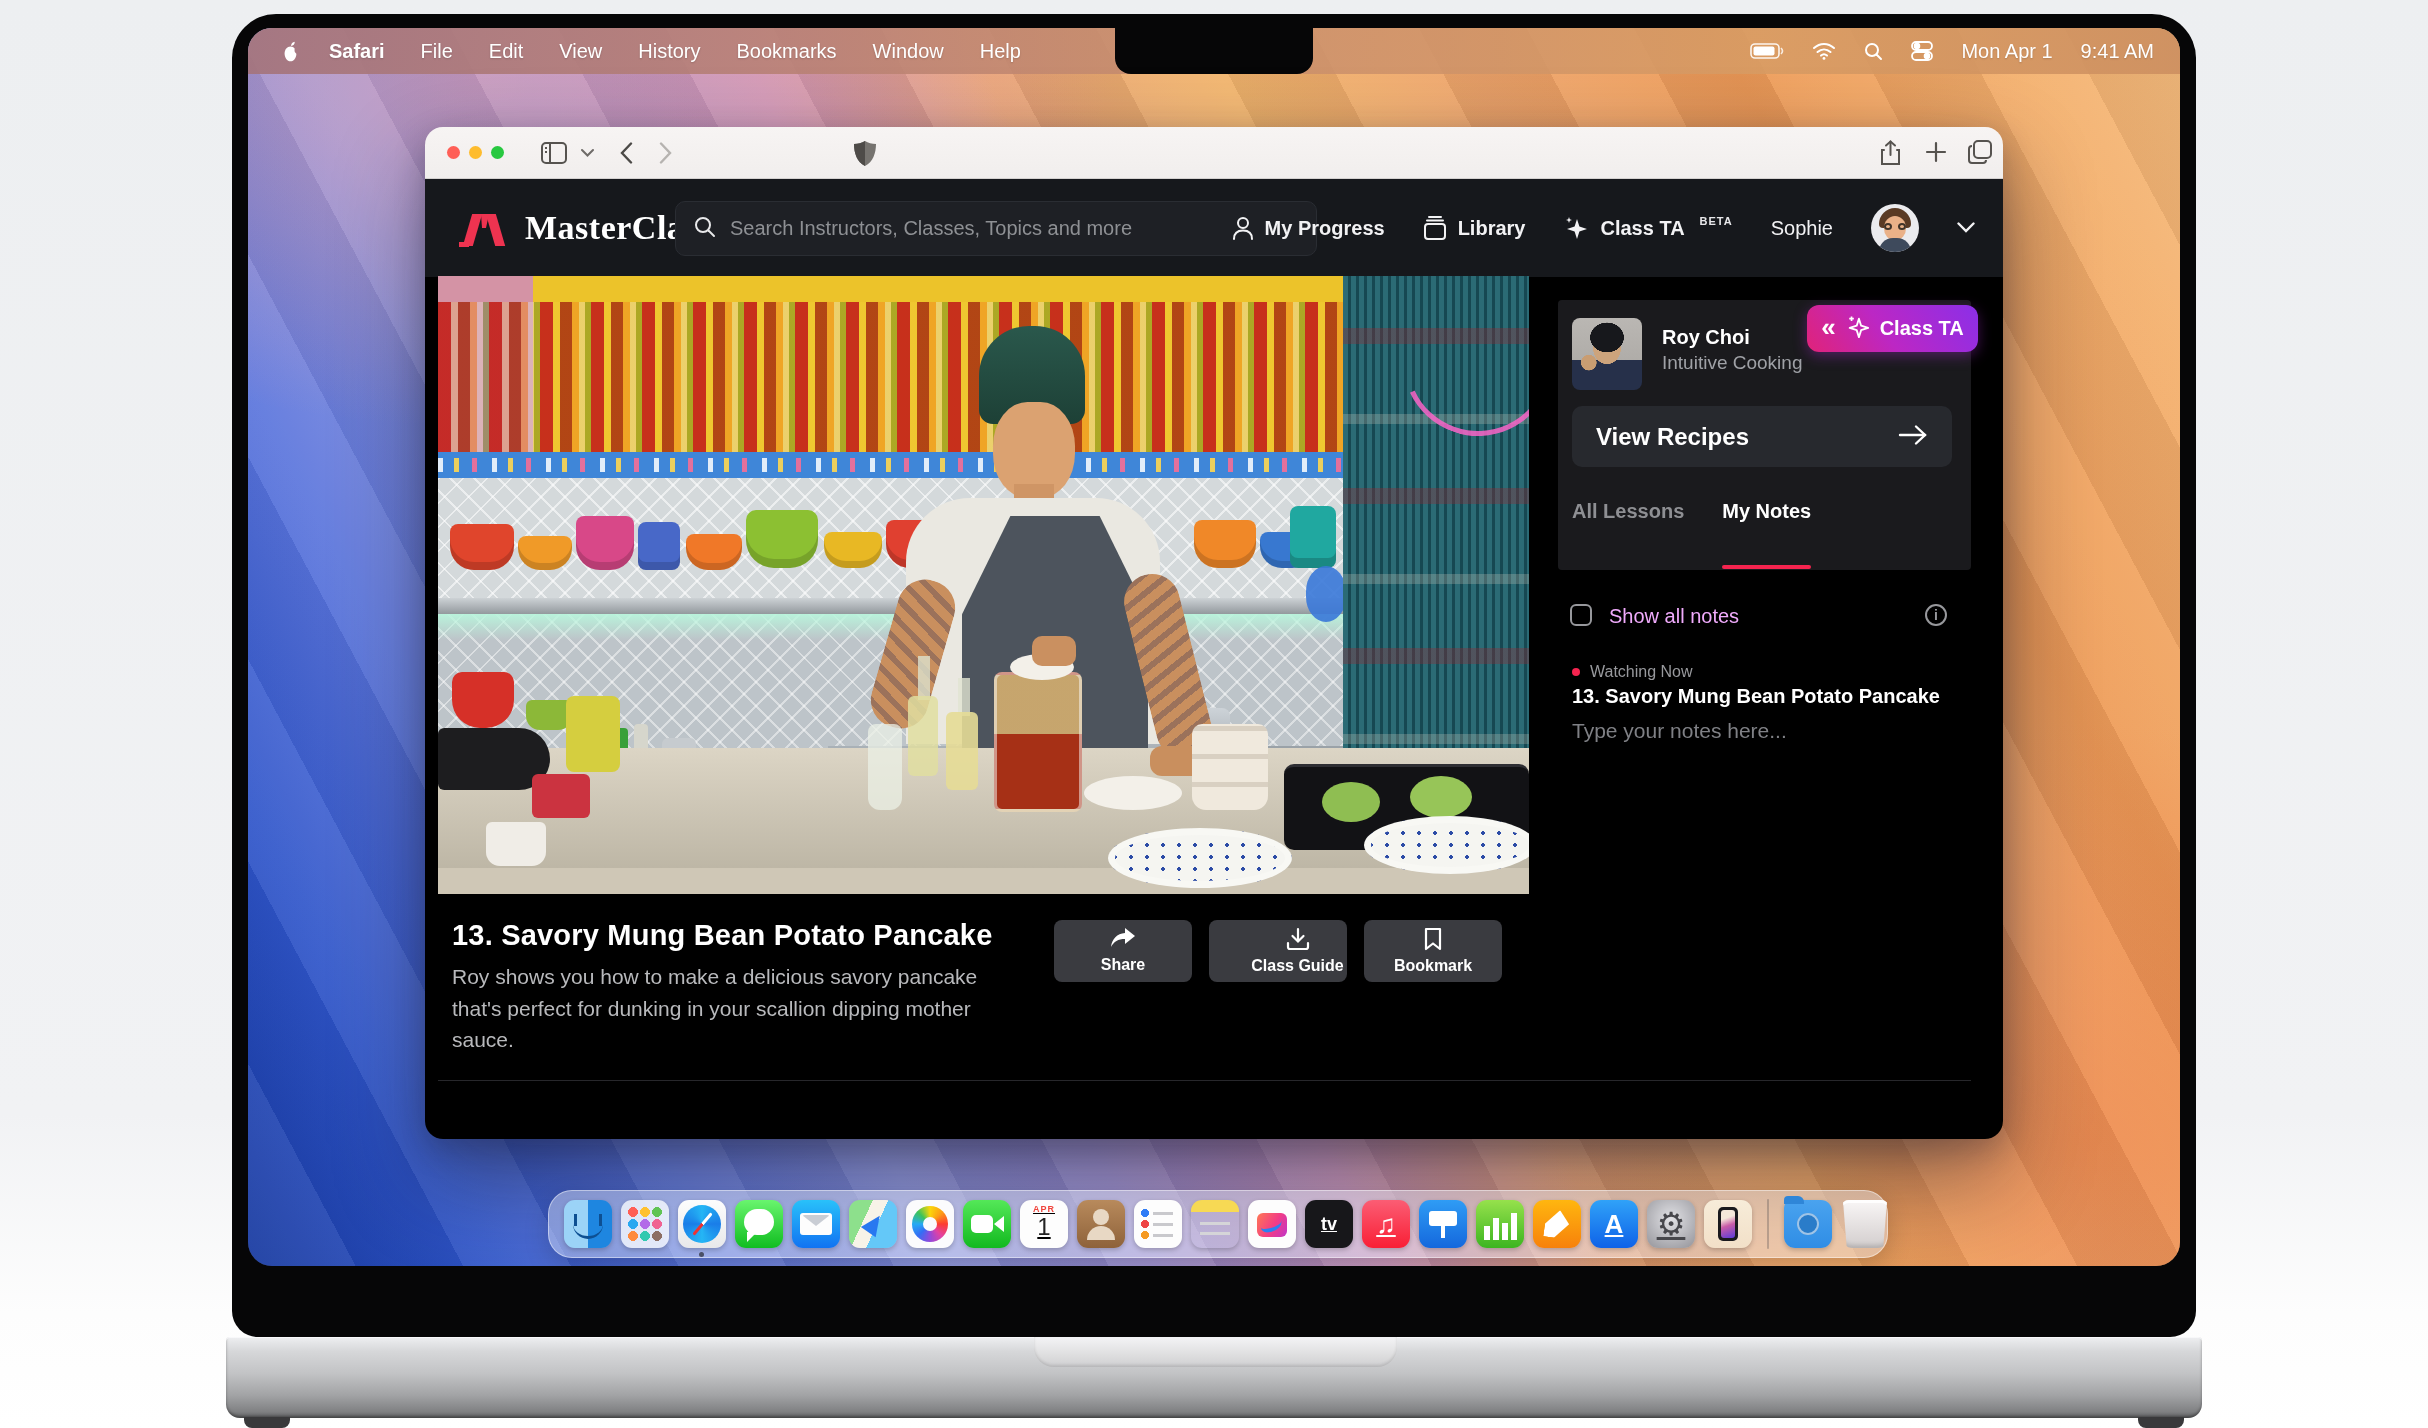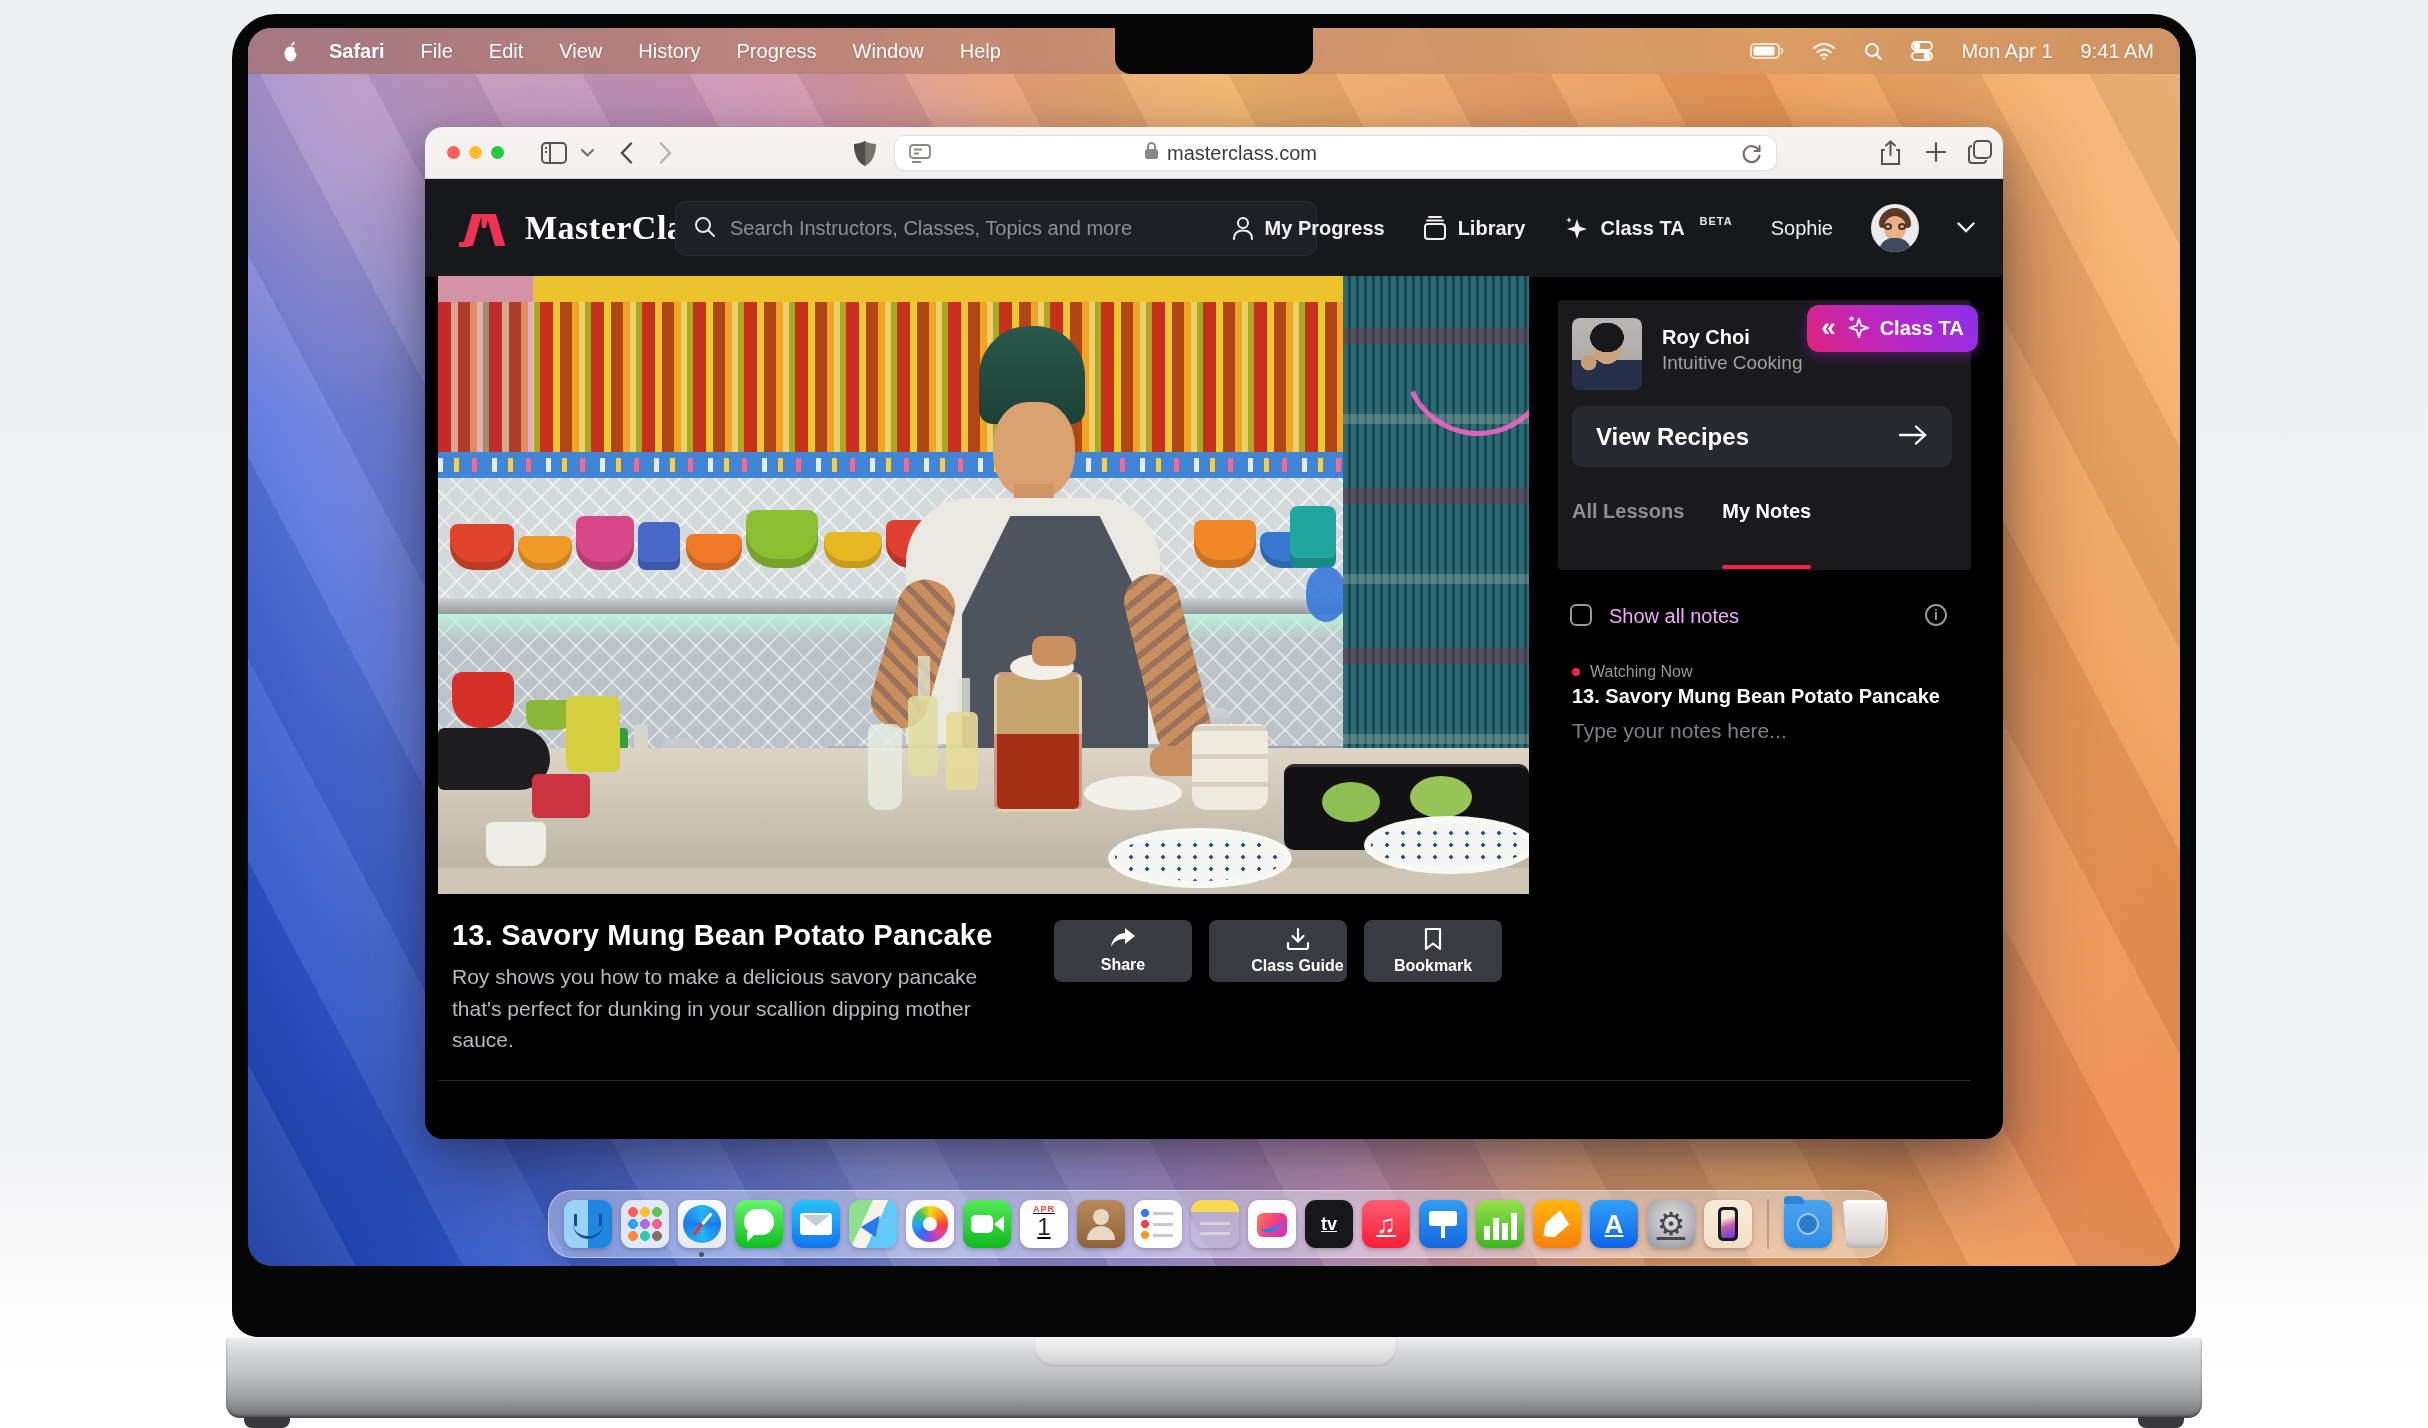--- a/index.html
+++ b/index.html
@@ -226,21 +226,21 @@
                 <path d="M8.5 5.6 C5.1 5.6 2.6 8.6 2.6 12.4 C2.6 16.4 5.1 20.2 8.5 20.2 C11.9 20.2 14.4 16.4 14.4 12.4 C14.4 8.6 11.9 5.6 8.5 5.6 Z"></path>
                 <path d="M9 5 C9 2.8 10.6 1 12.8 0.8 C12.9 3 11.2 4.9 9 5 Z"></path>
               </g>
             </svg>
           </span>
           <span class="mitem bold">Safari</span>
           <span class="mitem">File</span>
           <span class="mitem">Edit</span>
           <span class="mitem">View</span>
           <span class="mitem">History</span>
-          <span class="mitem">Progress</span>
+          <span class="mitem">Bookmarks</span>
           <span class="mitem">Window</span>
           <span class="mitem">Help</span>
         </div>
         <div class="right">
           <span>
             <svg width="34" height="16" viewBox="0 0 34 16">
                 <rect x="1" y="1" width="28" height="14" rx="4" fill="none" stroke="#fff" stroke-opacity=".9" stroke-width="1.6"></rect>
                 <rect x="3.5" y="3.5" width="21" height="9" rx="2" fill="#fff"></rect>
                 <path d="M31 5 q3 3 0 6" stroke="#fff" stroke-opacity=".8" stroke-width="1.6" fill="none"></path>
               </svg>
@@ -302,45 +302,20 @@
             <svg width="13" height="22" viewBox="0 0 13 22" fill="none" stroke="#b6b3b0" stroke-width="2.4" stroke-linecap="round">
                 <polyline points="2,1.5 11,11 2,20.5"></polyline>
               </svg>
           </span>
           <span class="tbtn abs" style="left:428px;top:13px;">
             <svg width="24" height="27" viewBox="0 0 24 27">
                 <path d="M12 1 C15 3 19 4 23 4 C23 13 20 22 12 26 C4 22 1 13 1 4 C5 4 9 3 12 1 Z" fill="#76736f"></path>
                 <path d="M12 1 C9 3 5 4 1 4 C1 13 4 22 12 26 Z" fill="#4e4b48"></path>
               </svg>
           </span>
-          <div id="url-field">
-            <span class="abs" style="left:14px;top:8px;">
-              <svg width="22" height="20" viewBox="0 0 22 20" fill="none" stroke="#8a8885" stroke-width="1.8">
-                  <rect x="1" y="1" width="20" height="13" rx="3"></rect>
-                  <line x1="5" y1="5.5" x2="13" y2="5.5"></line>
-                  <line x1="5" y1="9.5" x2="10" y2="9.5"></line>
-                  <line x1="3" y1="18" x2="12" y2="18"></line>
-                </svg>
-            </span>
-            <div id="url-center">
-              <span>
-                <svg width="15" height="19" viewBox="0 0 15 19">
-                    <rect x="1" y="8" width="13" height="10" rx="2.5" fill="#8a8885"></rect>
-                    <path d="M4 8 V5.5 a3.5 3.5 0 0 1 7 0 V8" fill="none" stroke="#8a8885" stroke-width="2"></path>
-                  </svg>
-              </span>
-              <span>masterclass.com</span>
-            </div>
-            <span class="abs" style="right:14px;top:7px;">
-              <svg width="21" height="22" viewBox="0 0 21 22" fill="none" stroke="#6e6b68" stroke-width="2" stroke-linecap="round">
-                  <path d="M17.5 7 A8 8 0 1 0 18.5 12.5"></path>
-                  <polyline points="18.5,3 18.5,8 13.5,8" fill="none"></polyline>
-                </svg>
-            </span>
-          </div>
           <span class="tbtn abs" style="left:1455px;top:13px;">
             <svg width="21" height="26" viewBox="0 0 21 26" fill="none" stroke="#56534f" stroke-width="2" stroke-linecap="round">
                 <path d="M4 10 H2 V24 H19 V10 H17"></path>
                 <line x1="10.5" y1="1.5" x2="10.5" y2="15"></line>
                 <polyline points="6,5.5 10.5,1.5 15,5.5"></polyline>
               </svg>
           </span>
           <span class="tbtn abs" style="left:1500px;top:14px;">
             <svg width="22" height="22" viewBox="0 0 22 22" fill="none" stroke="#56534f" stroke-width="2.2" stroke-linecap="round">
                 <line x1="11" y1="2" x2="11" y2="20"></line>

